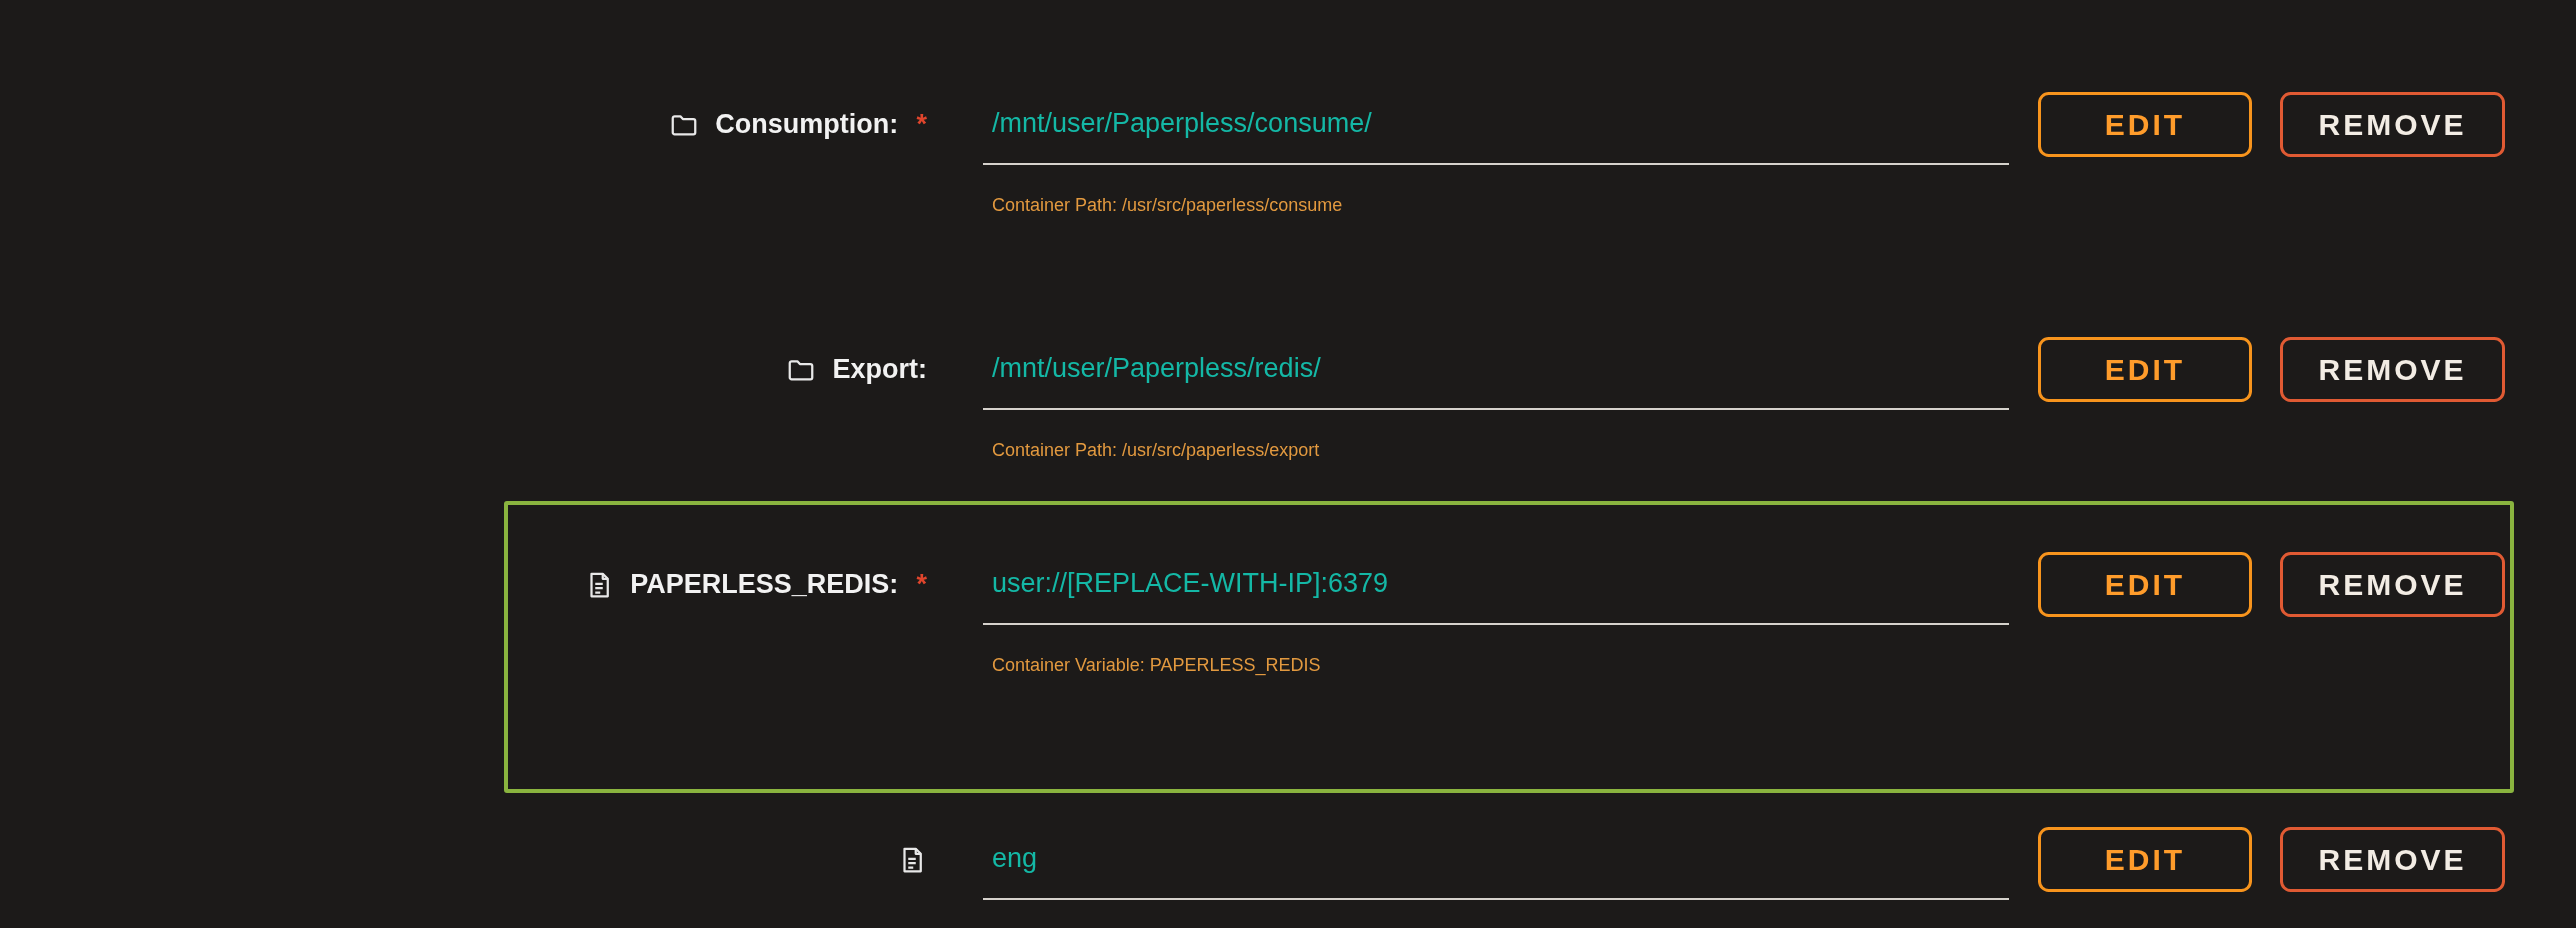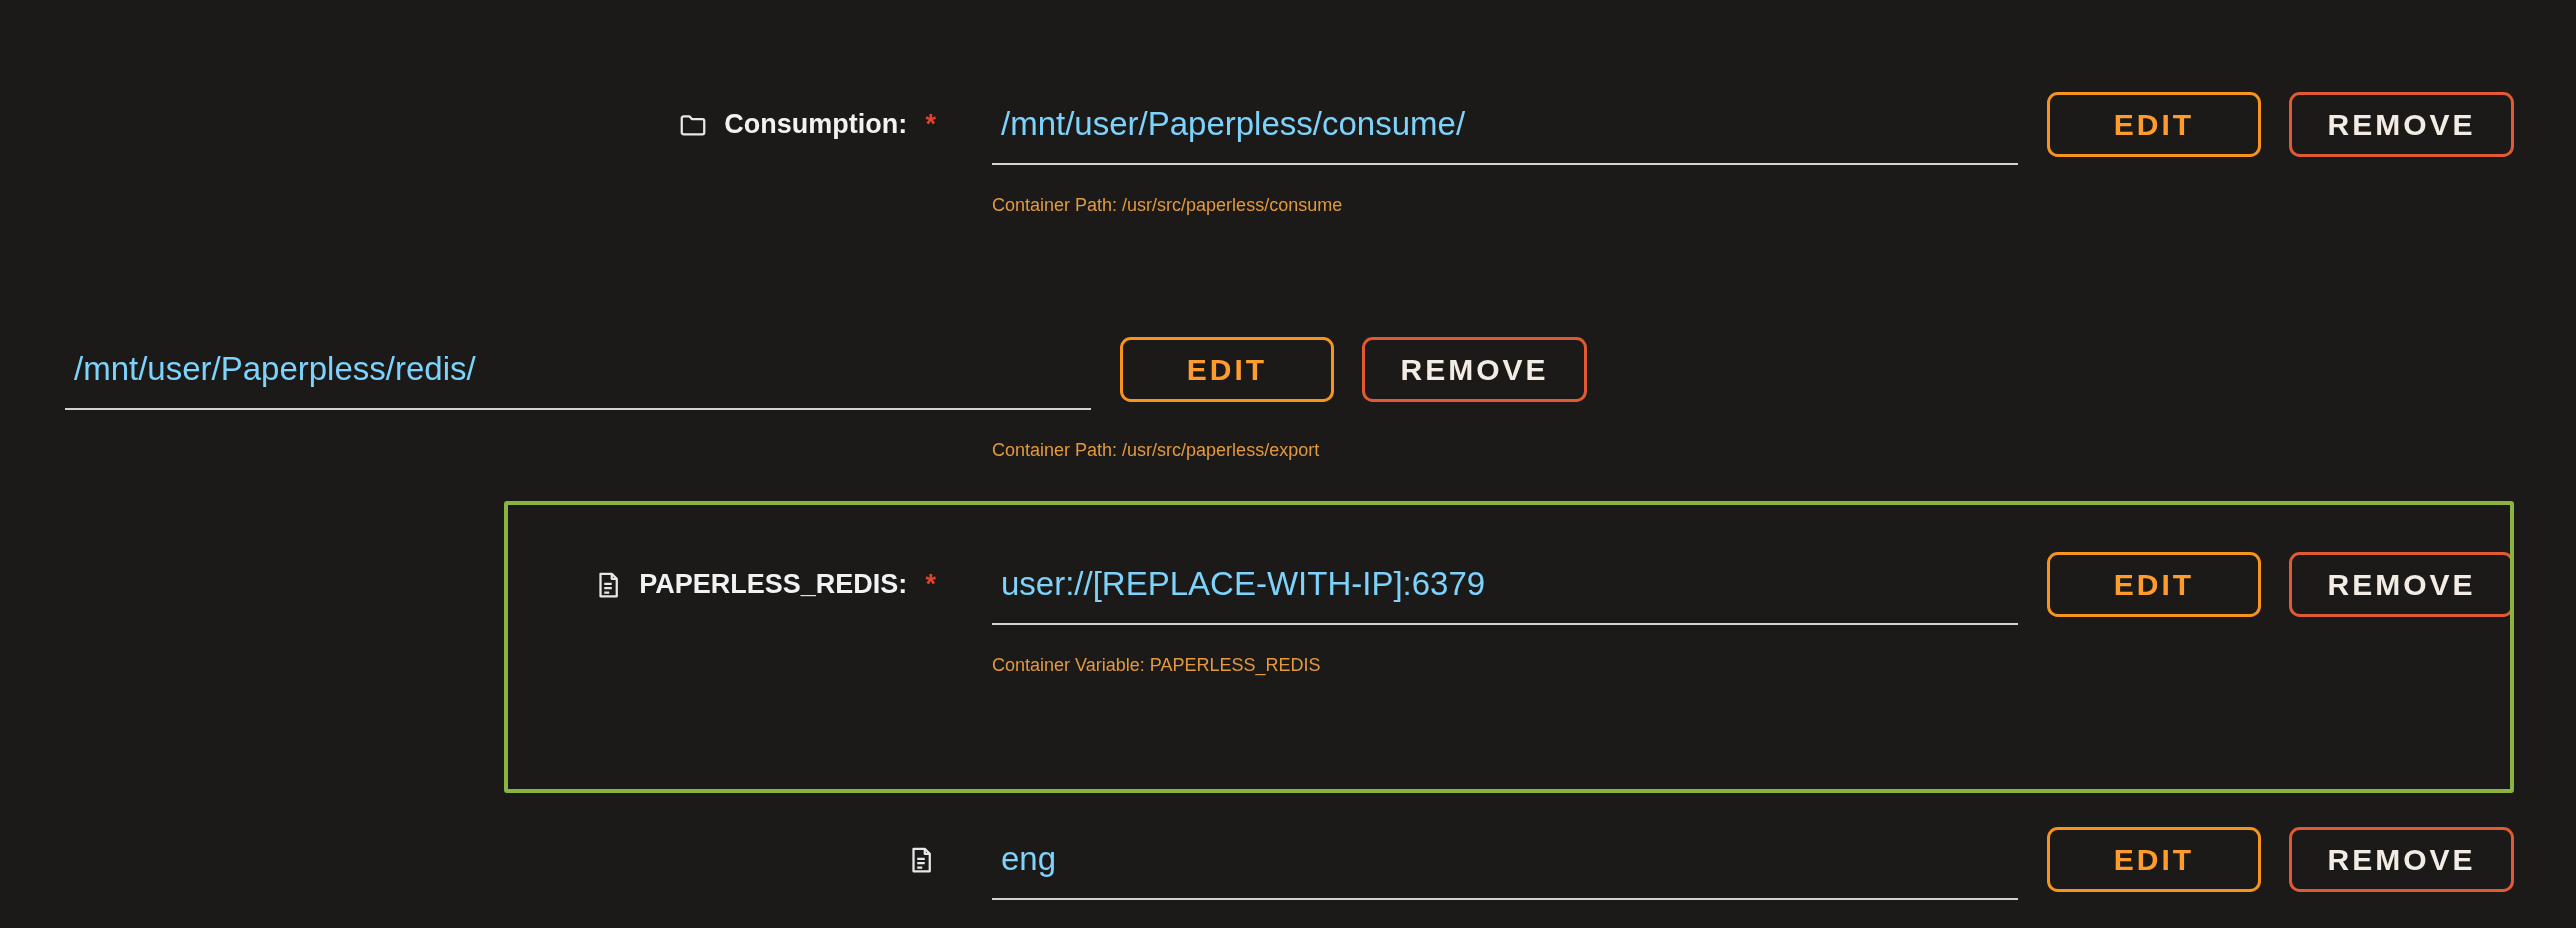--- a/index.html
+++ b/index.html
@@ -8,21 +8,21 @@
     background: #1c1a19;
     font-family: "Liberation Sans", sans-serif;
   }
   .app {
     position: relative;
     width: 2576px;
     height: 928px;
     background: #1c1a19;
   }
   .row { position: absolute; left: 0; width: 2576px; }
-  .row-line { display: flex; align-items: center; height: 81px; padding-left: 9px; }
+  .row-line { display: flex; align-items: center; height: 81px; }
   .label-box {
     width: 927px;
     display: flex;
     justify-content: flex-end;
     align-items: center;
     gap: 16.7px;
     flex-shrink: 0;
   }
   .icon { display: flex; align-items: center; }
   .icon svg { width: 30px; height: 30px; display: block; }
@@ -39,22 +39,22 @@
     margin-left: 1.5px;
   }
   .field {
     width: 1026px;
     margin-left: 56px;
     align-self: stretch;
     display: flex;
     align-items: center;
     padding-left: 9px;
     border-bottom: 2.3px solid #d6d2cc;
-    font-size: 33px;
-    color: #7dd3fc;
+    font-size: 27px;
+    color: #14b8a6;
     white-space: nowrap;
     flex-shrink: 0;
   }
   .btn {
     height: 65px;
     display: flex;
     align-items: center;
     justify-content: center;
     border-radius: 10.7px;
     font-weight: bold;
@@ -118,20 +118,28 @@
       </div>
       <div class="field">/mnt/user/Paperpless/consume/</div>
       <div class="btn btn-edit">EDIT</div>
       <div class="btn btn-remove">REMOVE</div>
     </div>
     <div class="hint">Container Path: /usr/src/paperless/consume</div>
   </div>
 
   <div class="row row-2">
     <div class="row-line">
+      <div class="label-box">
+        <span class="icon">
+          <svg viewBox="0 0 24 24" fill="none" stroke="#e8e8e8" stroke-width="1.8" stroke-linejoin="round">
+            <path d="M3 6.5a1.5 1.5 0 0 1 1.5-1.5h4.6l2 2.2h8.4a1.5 1.5 0 0 1 1.5 1.5v9.3a1.5 1.5 0 0 1-1.5 1.5h-15A1.5 1.5 0 0 1 3 18z"></path>
+          </svg>
+        </span>
+        <span class="cfg-label">Export:</span>
+      </div>
       <div class="field">/mnt/user/Paperpless/redis/</div>
       <div class="btn btn-edit">EDIT</div>
       <div class="btn btn-remove">REMOVE</div>
     </div>
     <div class="hint">Container Path: /usr/src/paperless/export</div>
   </div>
 
   <div class="row row-3">
     <div class="row-line">
       <div class="label-box">

